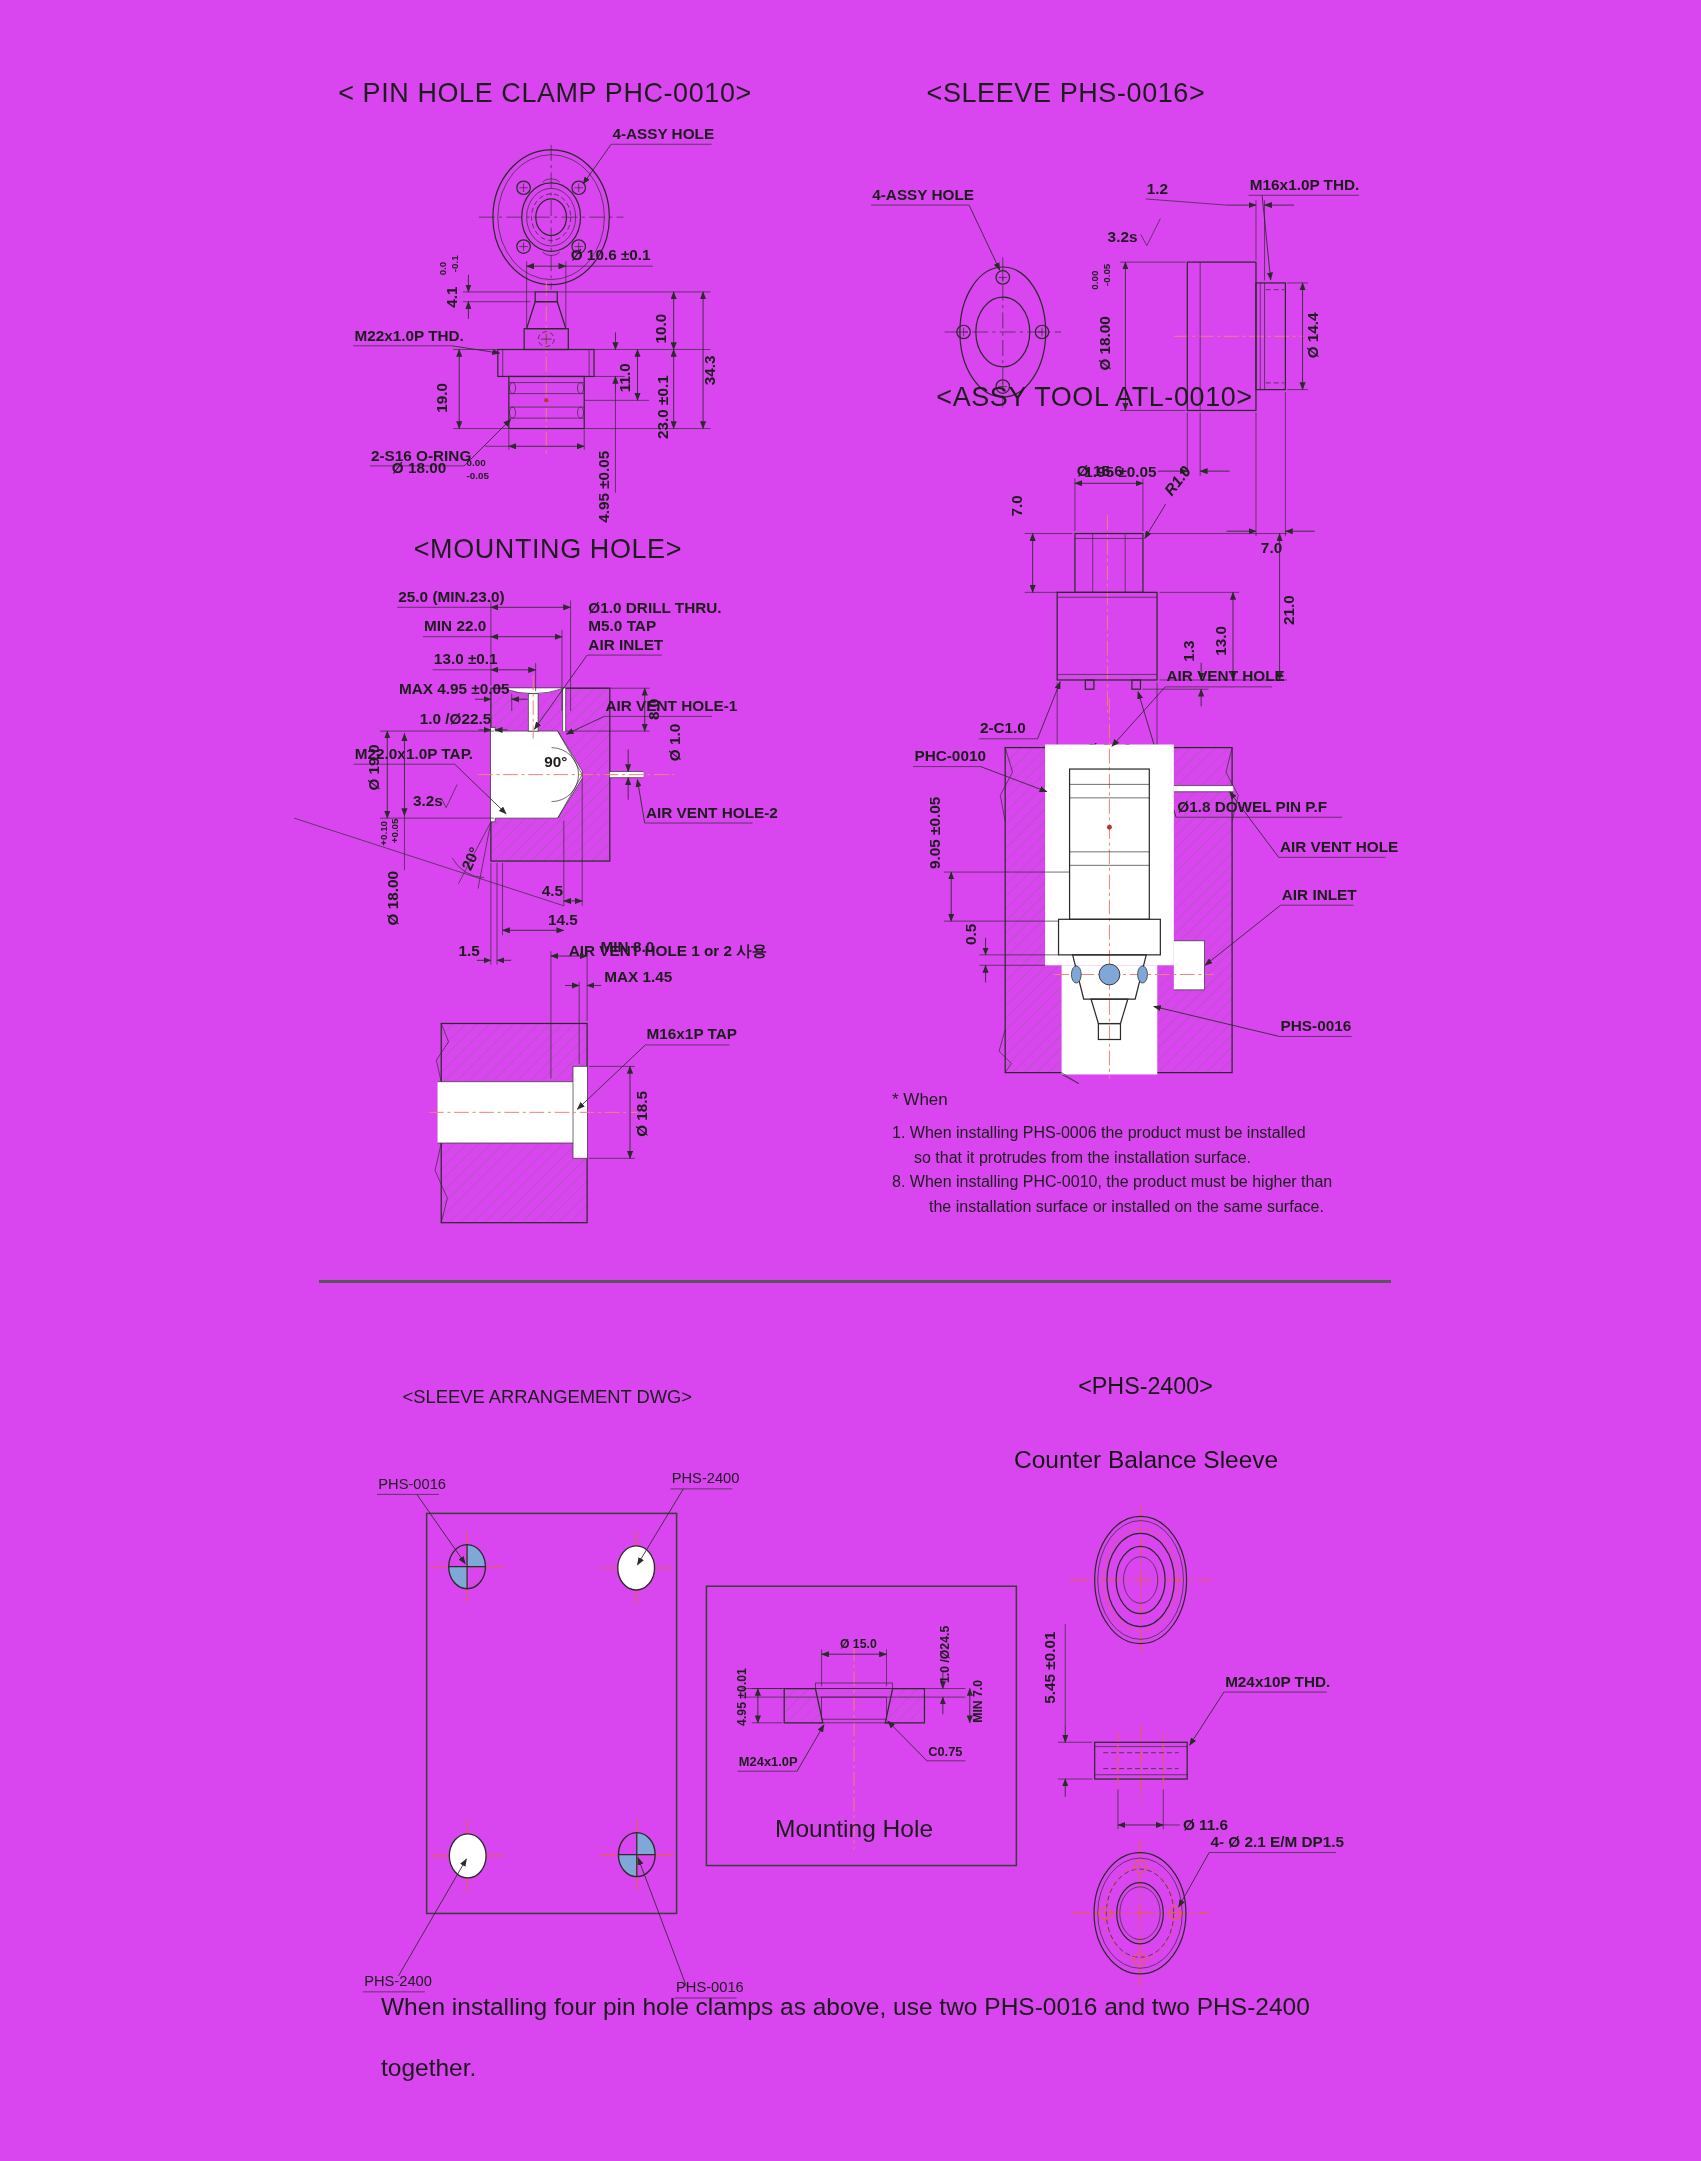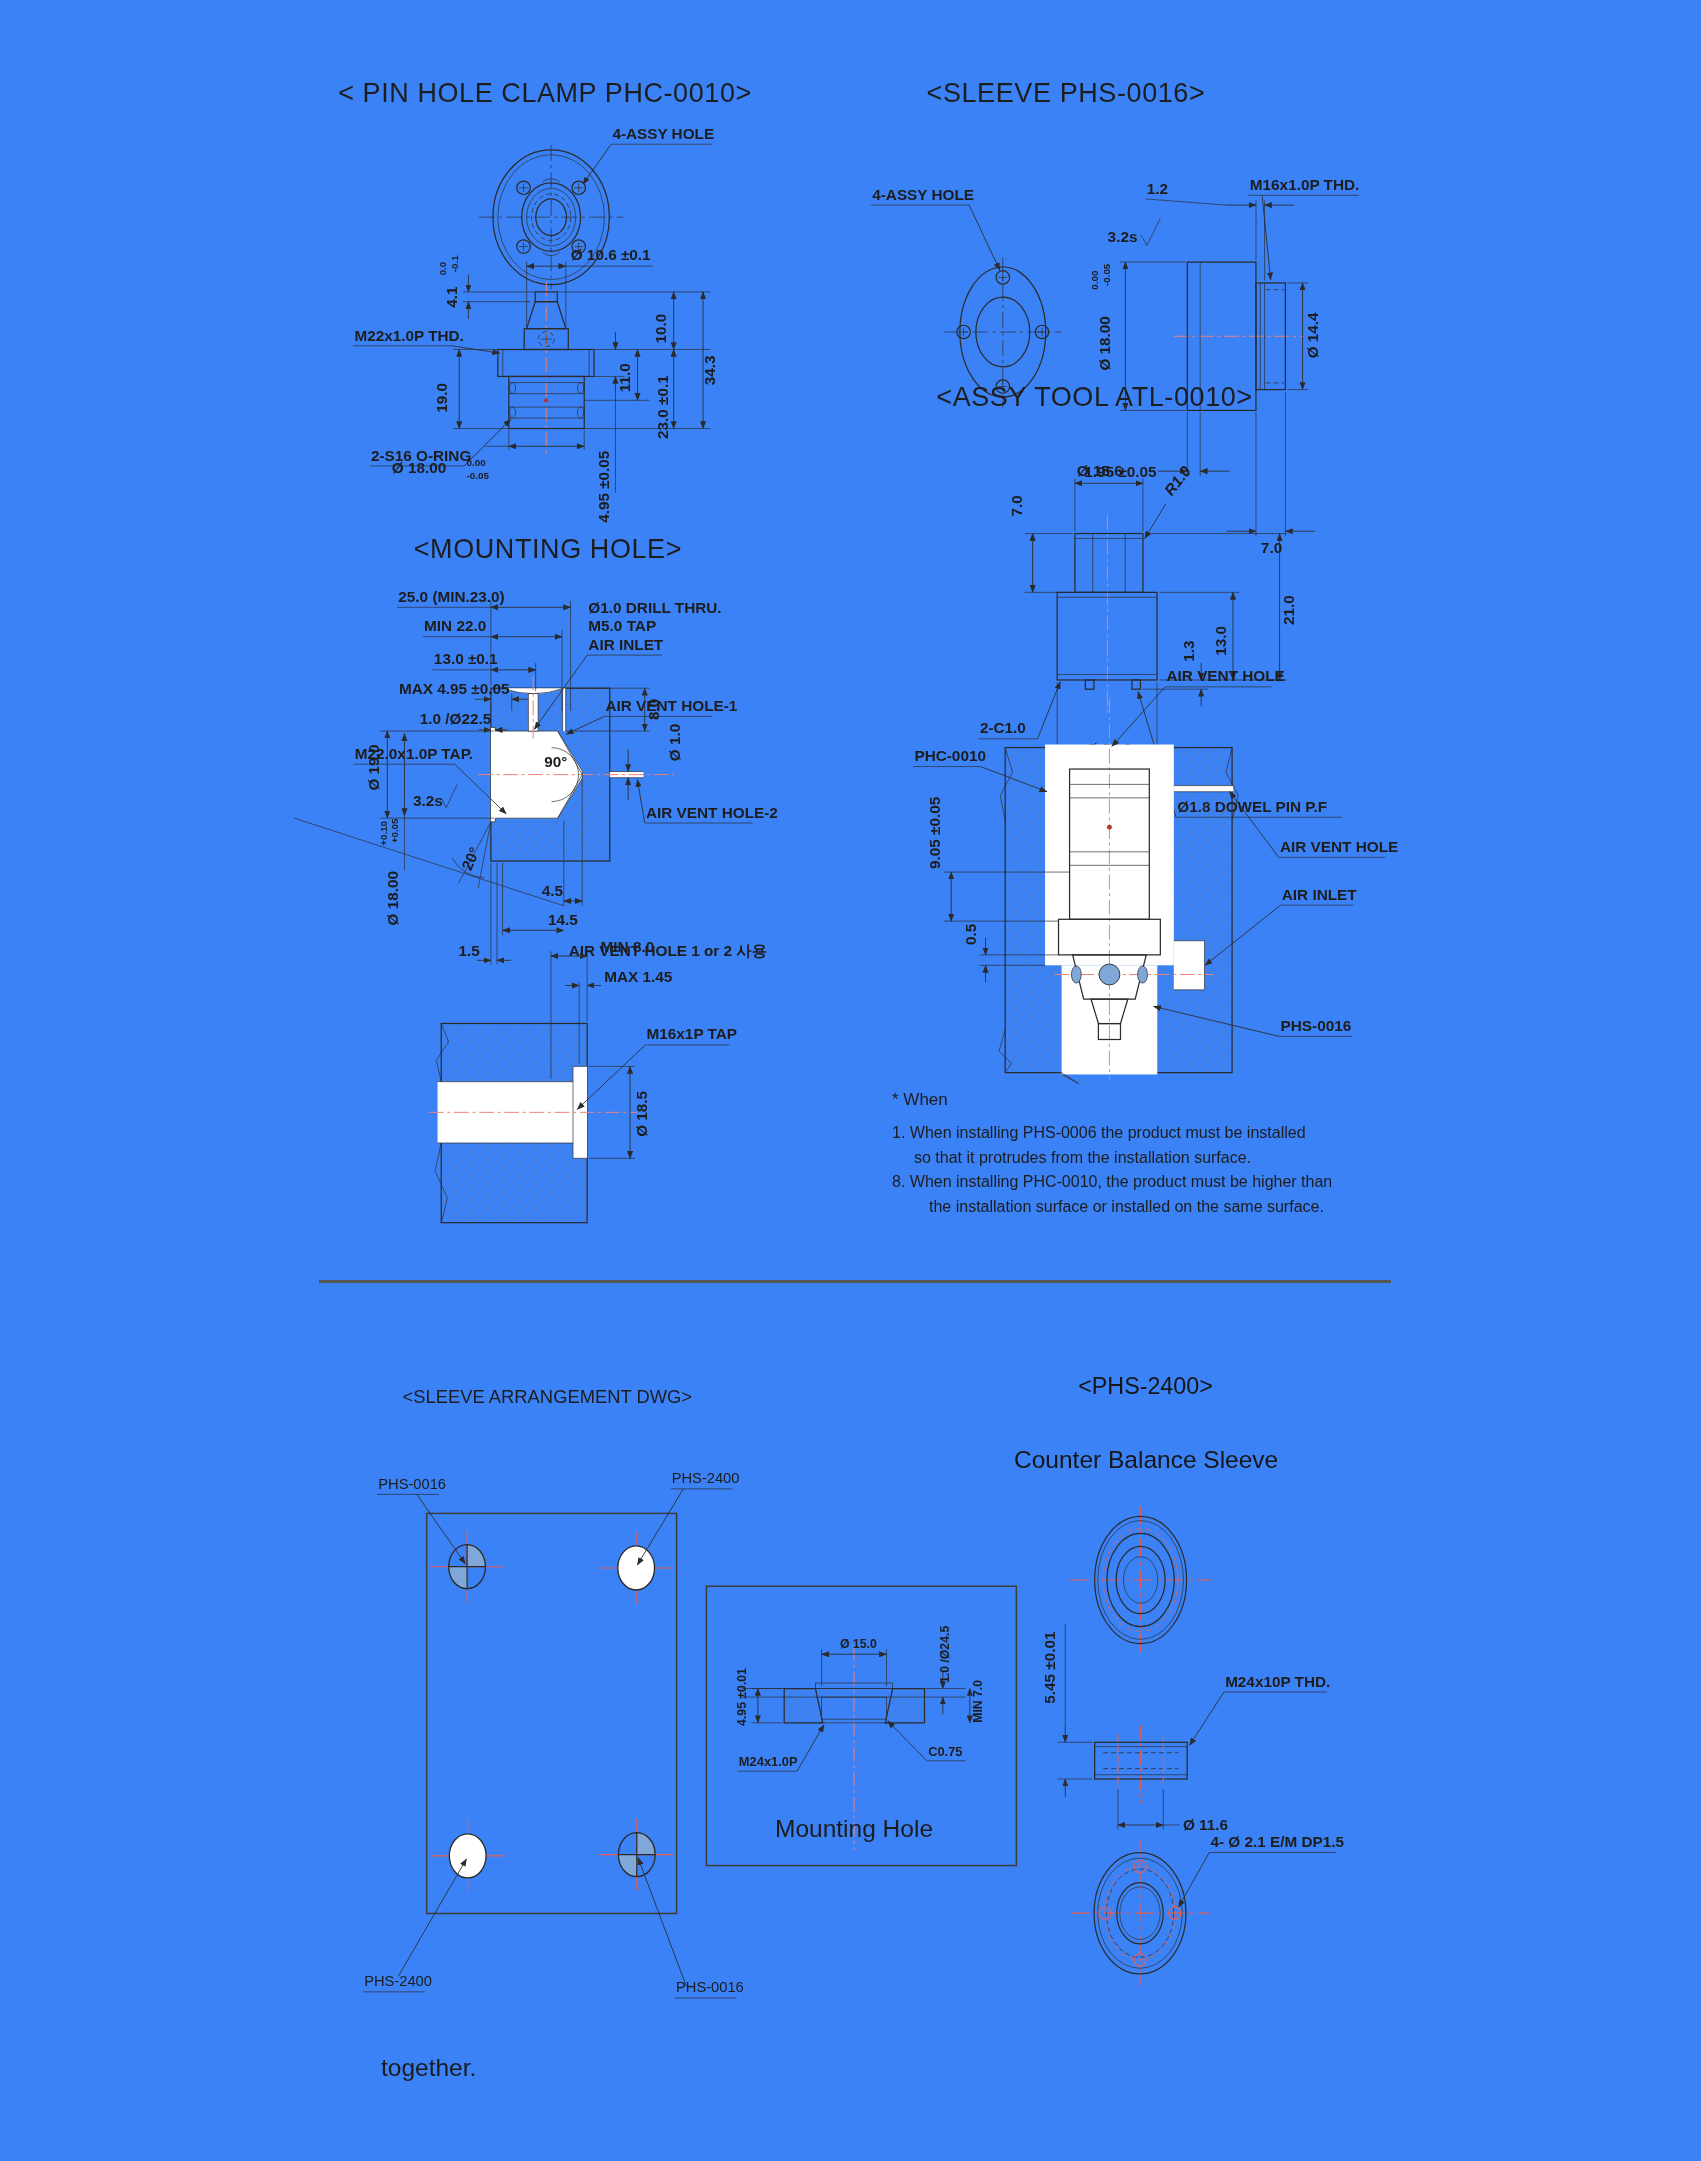--- a/index.html
+++ b/index.html
@@ -1,16 +1,16 @@
 <!DOCTYPE html>
 <html style="font-size:9.8px"><head>
 <meta charset="utf-8">
 <style>
   html,body{margin:0;padding:0;background:#ffffff;}
-  .page{position:relative;width:1701px;height:2161px;background:#3b82f6;
+  .page{position:relative;width:1701px;height:2161px;background:#d946ef;
         font-family:"Liberation Sans",sans-serif;overflow:hidden;}
   .panel{position:absolute;}
   svg text{fill:#1d1d1d;}
   .t  {font-size:44px;font-weight:400;letter-spacing:1px;}
   .t2 {font-size:30px;font-weight:400;}
   .t3 {font-size:38px;font-weight:400;fill:#161616;}
   .d  {font-size:25px;font-weight:700;}
   .ds {font-size:16px;font-weight:700;}
   .dl {font-size:24px;font-weight:500;}
   .big{font-size:40px;font-weight:400;fill:#1c1c1c;}
@@ -677,16 +677,17 @@
           <circle cx="240" cy="1018" r="10"></circle>
       <circle cx="183" cy="942" r="10"></circle>
           <circle cx="297" cy="942" r="10"></circle>
     </g>
     <text class="d" x="355" y="834">4- Ø 2.1  E/M DP1.5</text>
     <line class="tn" x1="353" y1="843" x2="560" y2="843"></line>
     <line class="dim" x1="353" y1="843" x2="303" y2="932" marker-end="url(#ma)"></line>
   </g>
 </svg>
 
+<div class="cap" style="left:381px;top:1993px;width:993px;">When installing four pin hole clamps as above, use two PHS-0016 and two PHS-2400</div>
 <div class="cap" style="left:381px;top:2054px;width:368px;">together.</div>
 
 </div>
 
 
 </body></html>

